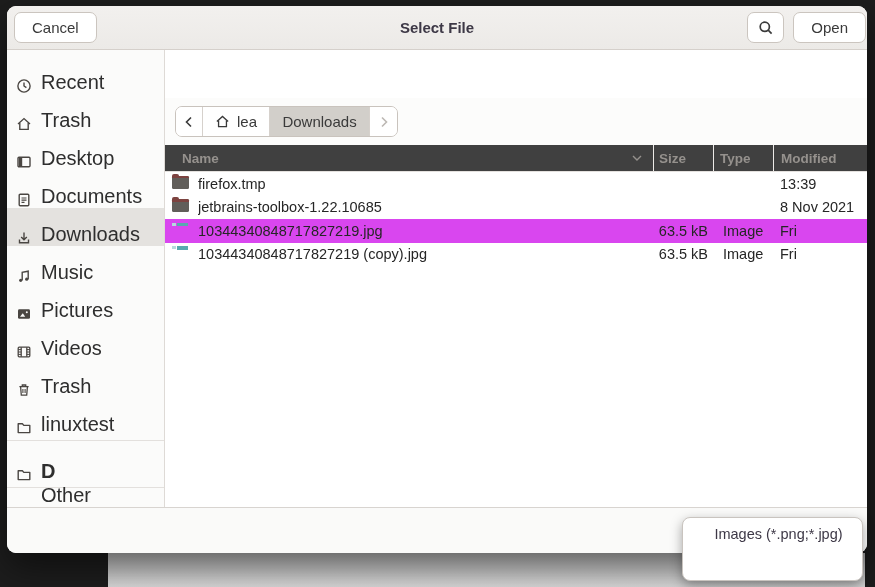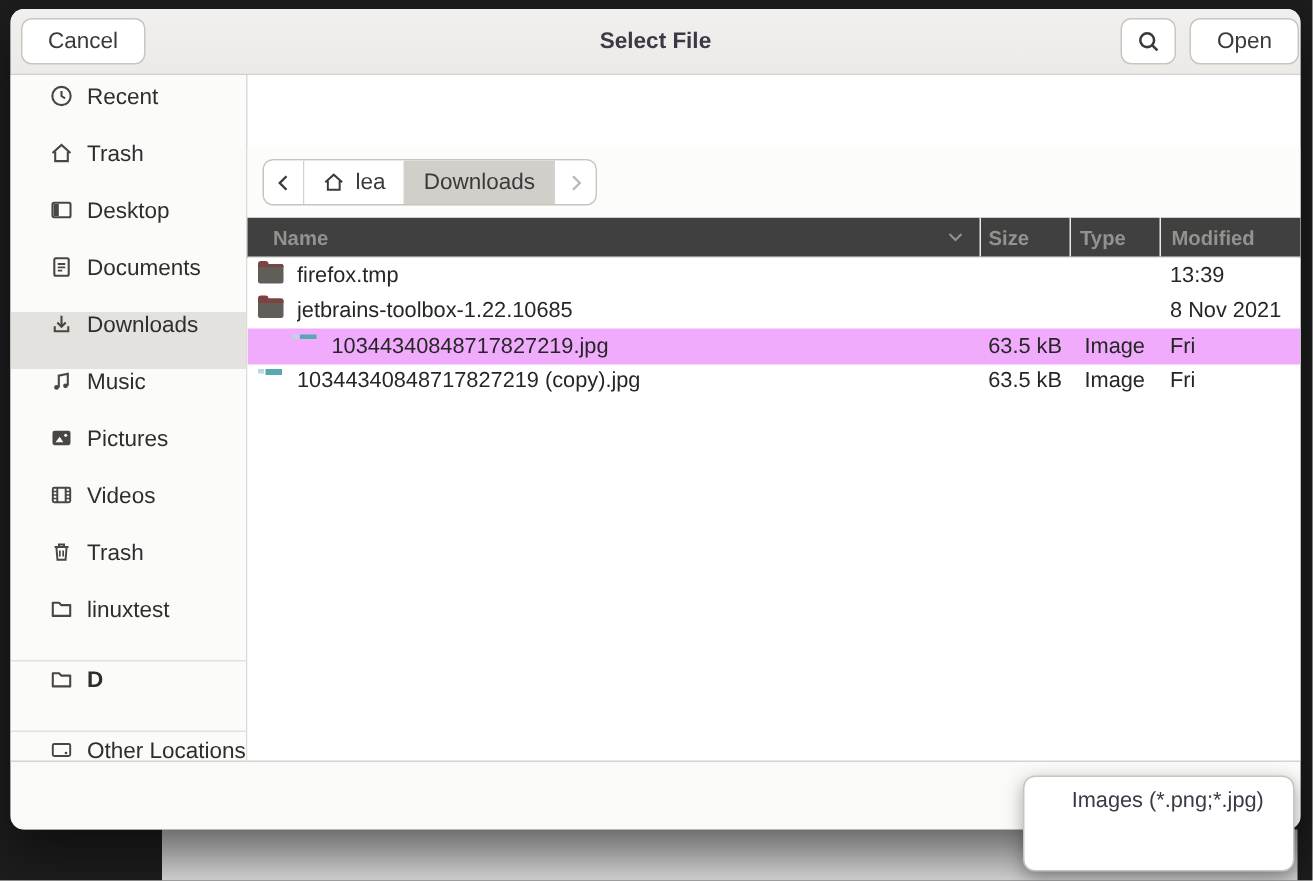--- a/index.html
+++ b/index.html
@@ -43,22 +43,22 @@
   
   .content {
     position:absolute; left:0; top:44px; right:0; bottom:46px;
     display:flex; background:#fff;
   }
   .sidebar {
     width:158px; background:#fbfbfa; border-right:1px solid #dedad6;
     padding-top:6px; overflow:hidden; flex:none;
   }
   .side-item {
-    height:38px; display:flex; align-items:flex-start; padding-left:26px;
-    font-size:15px; color:#2e2e2e; cursor:pointer;
+    height:38px; display:flex; align-items:flex-end; padding-left:9px;
+    font-size:20px; color:#2e2e2e; cursor:pointer;
   }
   .side-item .sicon { width:16px; height:16px; margin-right:9px; flex:none; color:#4a4642; }
   .side-item.selected { background:#e4e2df; }
   .side-sep { height:1px; background:#e3e0dd; margin:4px 0; }
   svg { display:block; }
 
   .filepane { flex:1; display:flex; flex-direction:column; min-width:0; }
   .pathbar { height:47px; background:#fcfcfb; position:relative; flex:none;margin-top:48px; }
   .crumbs {
     position:absolute; left:10px; top:8px; height:31px;
@@ -85,21 +85,21 @@
   .h-size,.h-type,.h-mod { border-left:1px solid #eceae7; }
   .h-size { padding-left:5px; }
   .h-type { padding-left:6px; }
   .h-mod  { padding-left:7px; }
 
   .rows { flex:1; background:#fff; overflow:hidden; }
   .frow {
     height:23.5px; display:grid; grid-template-columns:1fr 60px 60px 94px;
     align-items:center; font-size:14.5px; color:#262626; cursor:pointer;
   }
-  .frow.selected { background:#f0abfc;padding-left:23px; }
+  .frow.selected { background:#d946ef; }
   .c-name { display:flex; align-items:flex-start; padding-left:7px; min-width:0; }
   .c-name .ficon { width:17px; margin-right:9px; flex:none; }
   .c-name .fname { white-space:nowrap; overflow:hidden; }
   .c-size { text-align:right; padding-right:5px; }
   .c-type { padding-left:10px; }
   .c-mod  { padding-left:7px; }
 
   
   .icon-folder-solid { height:13px; position:relative; border-radius:1.5px; background:#615e5a; }
   .icon-folder-solid::before {

